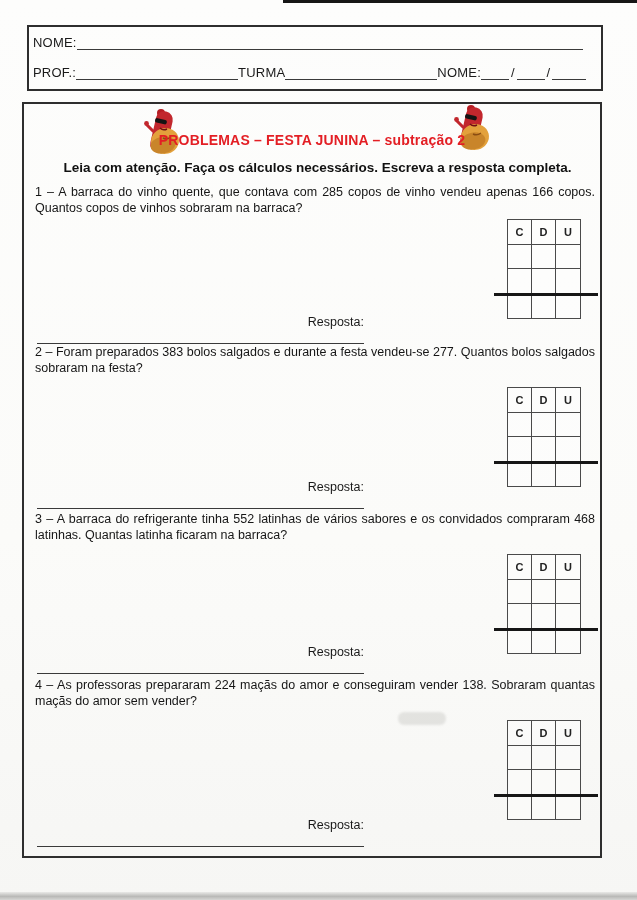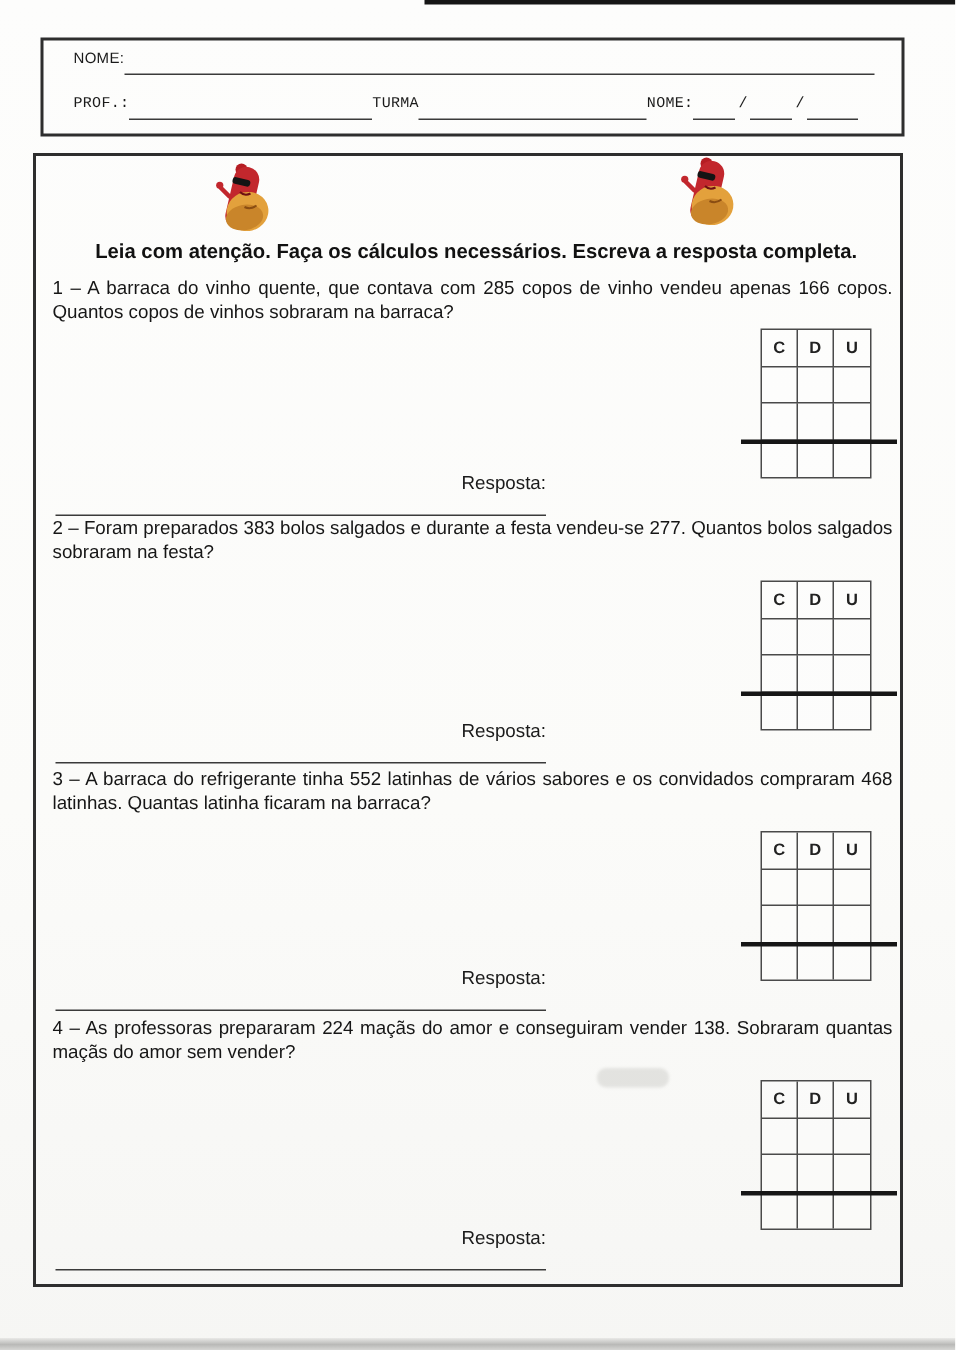--- a/index.html
+++ b/index.html
@@ -16,23 +16,23 @@
   .artifact-top{position:absolute;top:0;left:283px;width:354px;height:3px;background:#161616;}
   .artifact-bottom{position:absolute;bottom:0;left:0;width:637px;height:8px;
     background:linear-gradient(180deg,#e9e9e7 0%,#b9b9b7 55%,#d6d6d4 100%);}
   .artifact-smudge{position:absolute;left:398px;top:712px;width:48px;height:13px;
     background:#c9c9c5;opacity:.45;border-radius:6px;filter:blur(1px);}
   
   .header-box{
     position:absolute;left:27px;top:25px;width:576px;height:66px;
     border:2px solid #2e2e2e;background:transparent;box-sizing:border-box;
   }
-  .hb-row{position:absolute;left:20px;right:10px;display:flex;font-size:10px;}
+  .hb-row{position:absolute;left:4px;right:10px;display:flex;align-items:flex-end;font-size:13px;}
   .hb-row1{top:7px;}
-  .hb-row2{top:37px;font-family:Liberation Mono, monospace;}
+  .hb-row2{top:37px;}
   .hb-label{white-space:nowrap;letter-spacing:.2px;}
   .write-line{border-bottom:1.5px solid #3a3a3a;height:15px;}
   .wl-nome{flex:1;margin-right:8px;}
   .wl-prof{width:162px;}
   .wl-turma{width:152px;}
   .wl-date{width:28px;}
   .wl-date-last{width:34px;}
   .slash{padding:0 2px;}
   
   .main-box{
@@ -127,20 +127,21 @@
         <ellipse cx="25" cy="33" rx="14" ry="13" fill="#e3a13c" transform="rotate(-14 25 33)"></ellipse>
         <ellipse cx="23" cy="37" rx="12.5" ry="8.5" fill="#c9852a" transform="rotate(-10 23 37)"></ellipse>
         <path d="M23 30 q4 2 8 -1" stroke="#8a4d12" stroke-width="1.4" fill="none"></path>
         <rect x="15" y="11" width="12" height="4.5" rx="2" fill="#141414" transform="rotate(13 21 13)"></rect>
         <path d="M20 20 q3 3 7 1" stroke="#6e1013" stroke-width="1.4" fill="none"></path>
         <path d="M13 23 L7 17" stroke="#c2272d" stroke-width="3" stroke-linecap="round"></path>
         <circle cx="6.5" cy="15.5" r="2.4" fill="#c2272d"></circle>
       </svg>
     </span>
 
+    <div class="ws-title" style="color:#e31e24;">PROBLEMAS – FESTA JUNINA – subtração 2</div>
     <div class="ws-instruction">Leia com atenção. Faça os cálculos necessários. Escreva a resposta completa.</div>
 
     <div class="problem" style="top:81px;">1 – A barraca do vinho quente, que contava com 285 copos de vinho vendeu apenas 166 copos. Quantos copos de vinhos sobraram na barraca?</div>
     <div class="cdu" style="top:115px;">
       <div class="cdu-table">
         <div class="cdu-cell">C</div>
         <div class="cdu-cell">D</div>
         <div class="cdu-cell">U</div>
         <div class="cdu-cell"></div>
           <div class="cdu-cell"></div>

